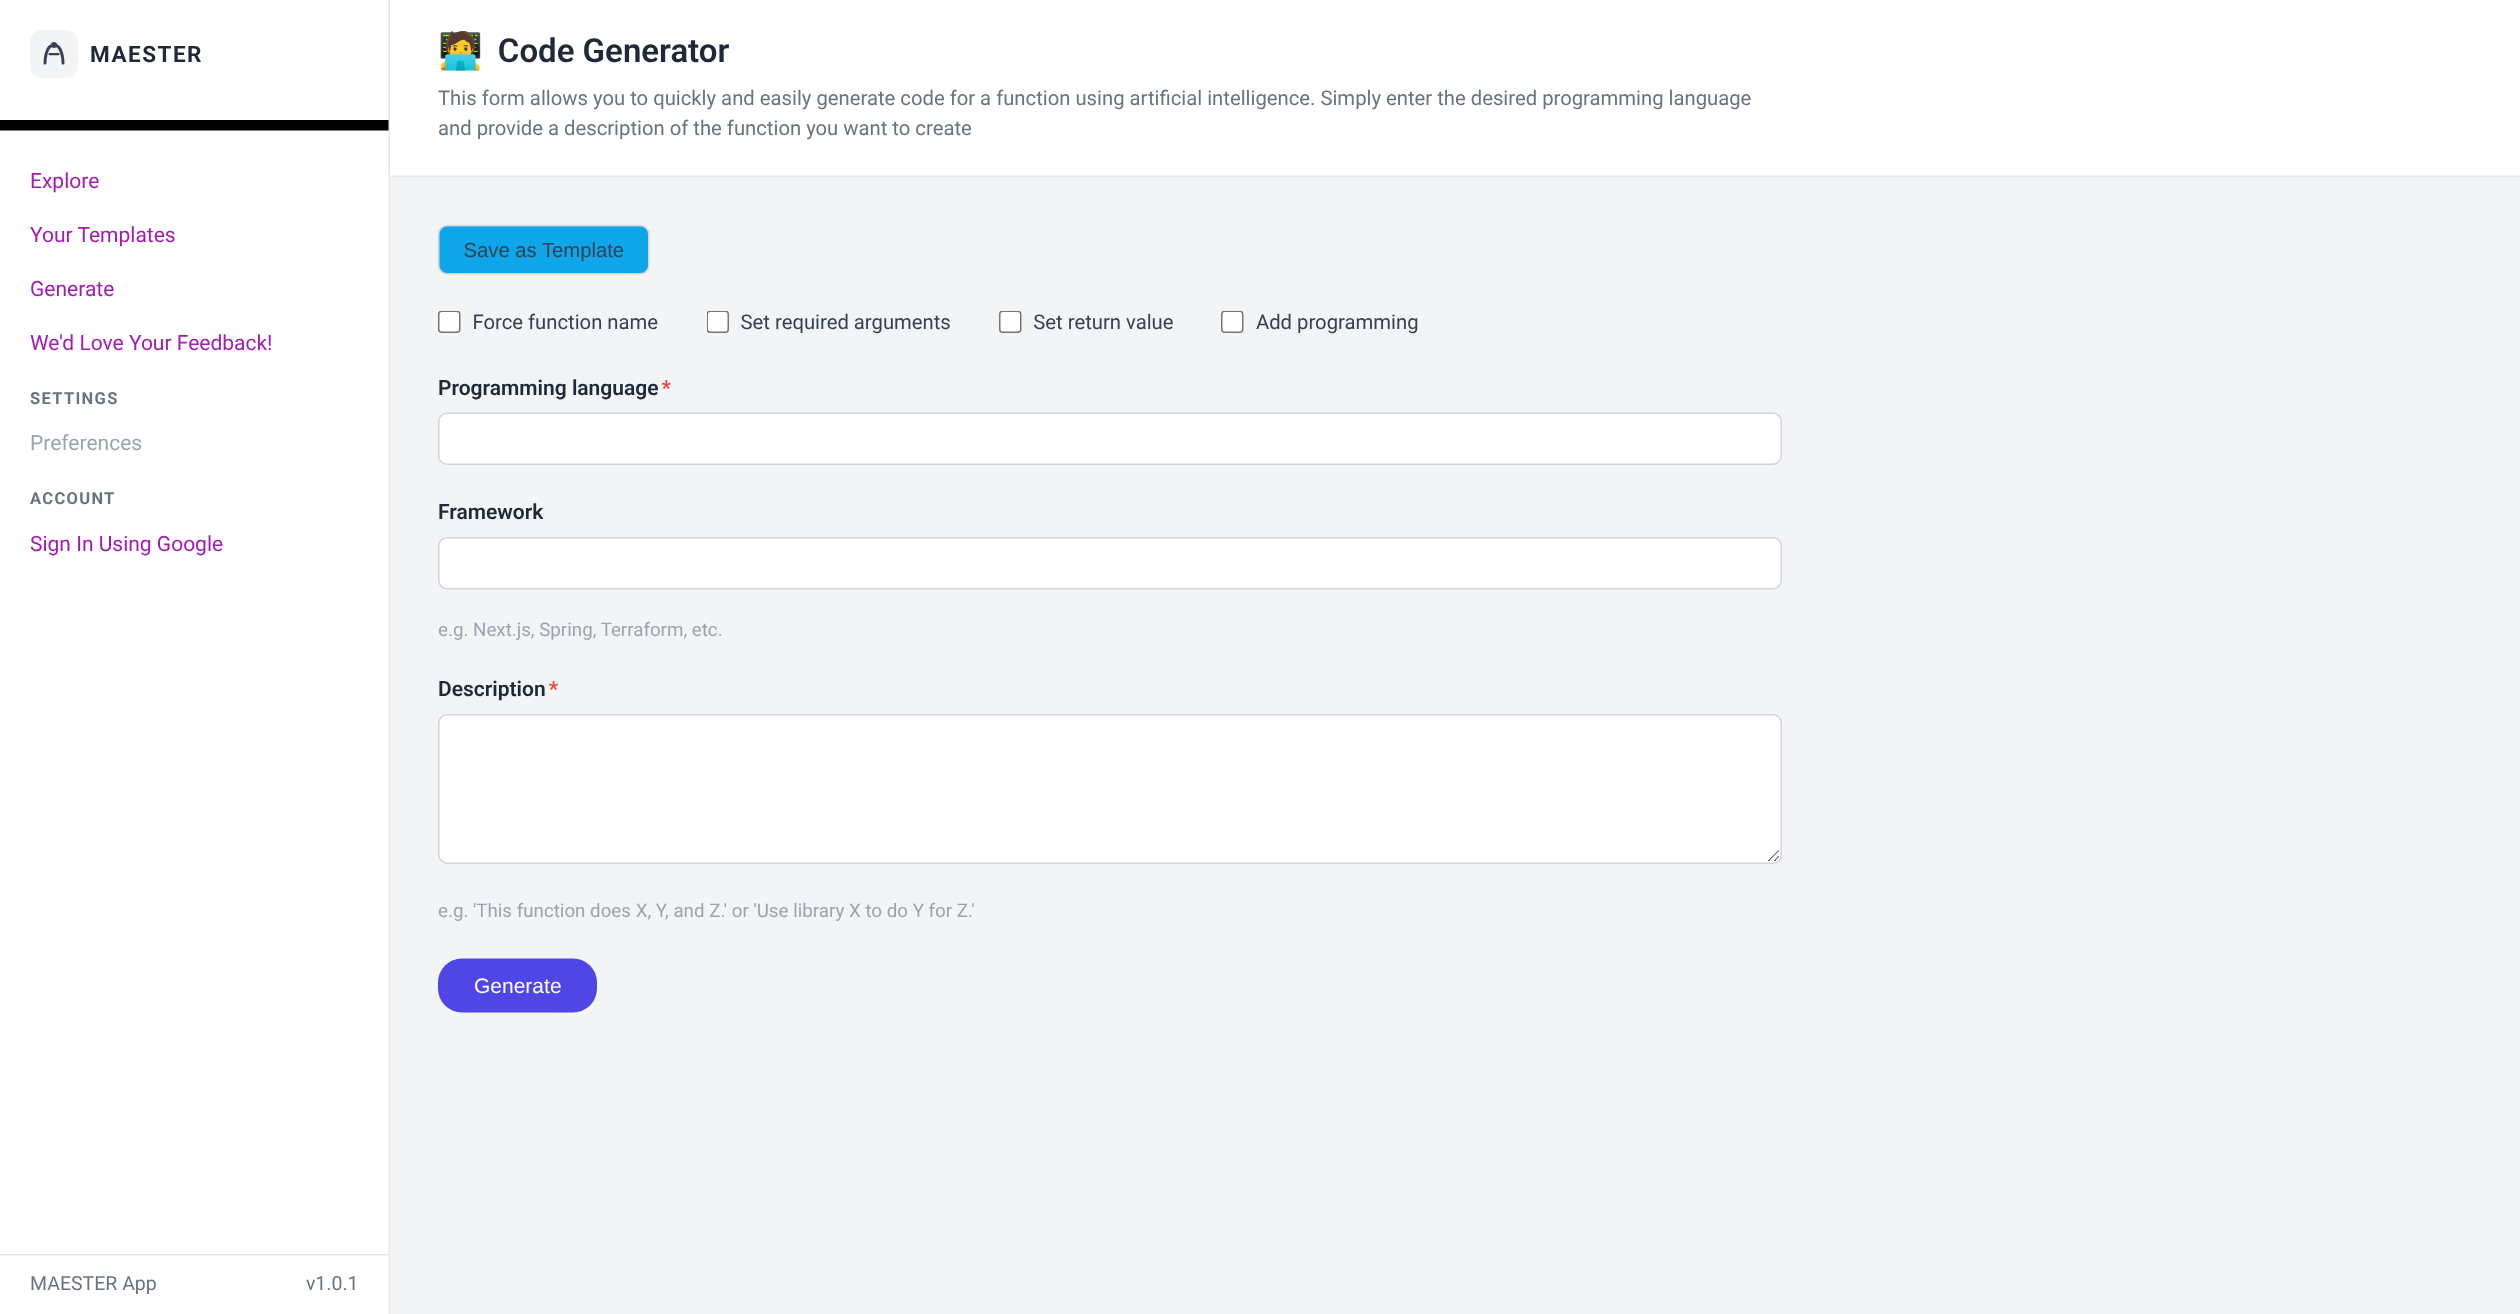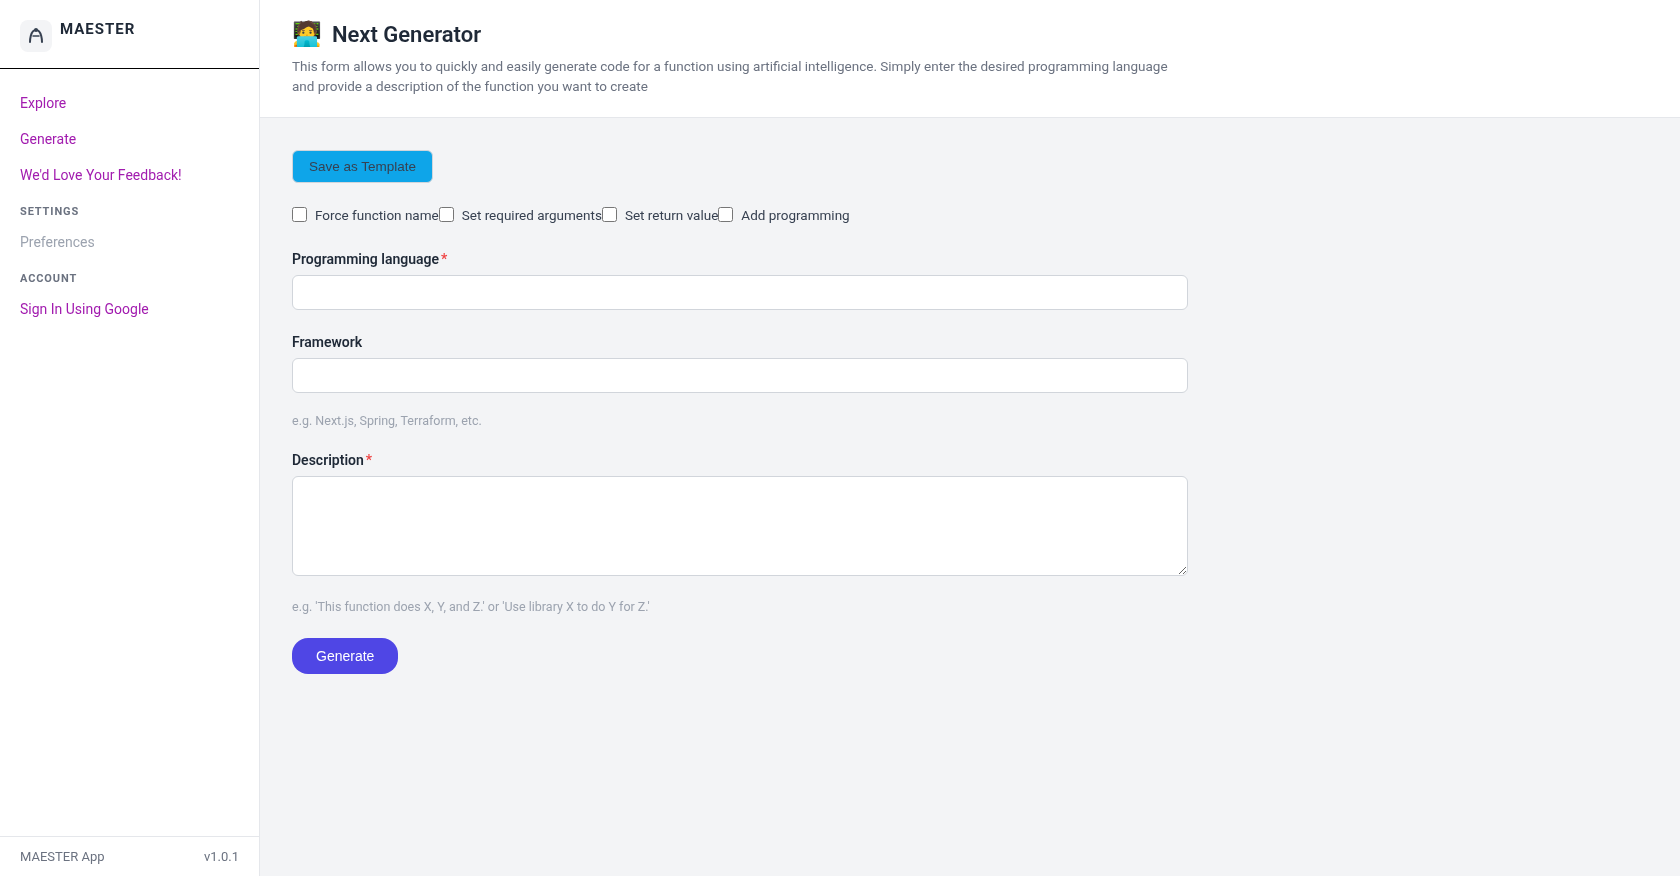--- a/index.html
+++ b/index.html
@@ -18,24 +18,24 @@
       min-width: 260px;
       background: #ffffff;
       display: flex;
       flex-direction: column;
       border-right: 1px solid #e5e7eb;
       height: 100vh;
     }
 
     .sidebar-logo {
       display: flex;
-      align-items: flex-start;
+      align-items: center;
       gap: 8px;
-      padding: 20px 20px 16px 20px;
-      border-bottom: 1px solid #000000;
+      padding: 20px 20px 28px 20px;
+      border-bottom: 7px solid #000000;
     }
 
     .logo-icon {
       width: 32px;
       height: 32px;
     }
 
     .logo-text {
       font-size: 15px;
       font-weight: 700;
@@ -135,20 +135,21 @@
       border-radius: 6px;
       font-size: 13.5px;
       cursor: pointer;
       margin-bottom: 24px;
     }
 
     
     .checkboxes-row {
       display: flex;
       align-items: center;
+      gap: 32px;
       margin-bottom: 28px;
       flex-wrap: wrap;
     }
 
     .checkbox-item {
       display: flex;
       align-items: center;
       gap: 8px;
       cursor: pointer;
     }
@@ -229,41 +230,42 @@
       <rect width="32" height="32" rx="8" fill="#f3f4f6"></rect>
       <path d="M10 22 C10 22 10 10 16 10 C22 10 22 22 22 22" stroke="#374151" stroke-width="2" stroke-linecap="round" fill="none"></path>
       <circle cx="16" cy="10" r="2" fill="#374151"></circle>
       <line x1="13" y1="16" x2="19" y2="16" stroke="#374151" stroke-width="1.5" stroke-linecap="round"></line>
     </svg>
     <span class="logo-text">MAESTER</span>
   </div>
 
   <nav class="sidebar-nav">
     <a class="nav-item">Explore</a>
+    <a class="nav-item">Your Templates</a>
     <a class="nav-item">Generate</a>
     <a class="nav-item">We'd Love Your Feedback!</a>
 
     <div class="nav-section-label">SETTINGS</div>
     <a class="nav-item nav-item-disabled">Preferences</a>
 
     <div class="nav-section-label">ACCOUNT</div>
     <a class="nav-item">Sign In Using Google</a>
   </nav>
 
   <div class="sidebar-footer">
     <span>MAESTER App</span>
     <span>v1.0.1</span>
   </div>
 </aside>
 
 <main class="main">
   <div class="page-header">
     <div class="page-title-row">
       <span class="page-title-emoji">🧑‍💻</span>
-      <h1 class="page-title-text">Next Generator</h1>
+      <h1 class="page-title-text">Code Generator</h1>
     </div>
     <p class="page-description">This form allows you to quickly and easily generate code for a function using artificial intelligence. Simply enter the desired programming language and provide a description of the function you want to create</p>
   </div>
 
   <div class="form-area">
     <button class="btn-outline">Save as Template</button>
 
     <div class="checkboxes-row">
       <label class="checkbox-item">
         <input type="checkbox" style="">

